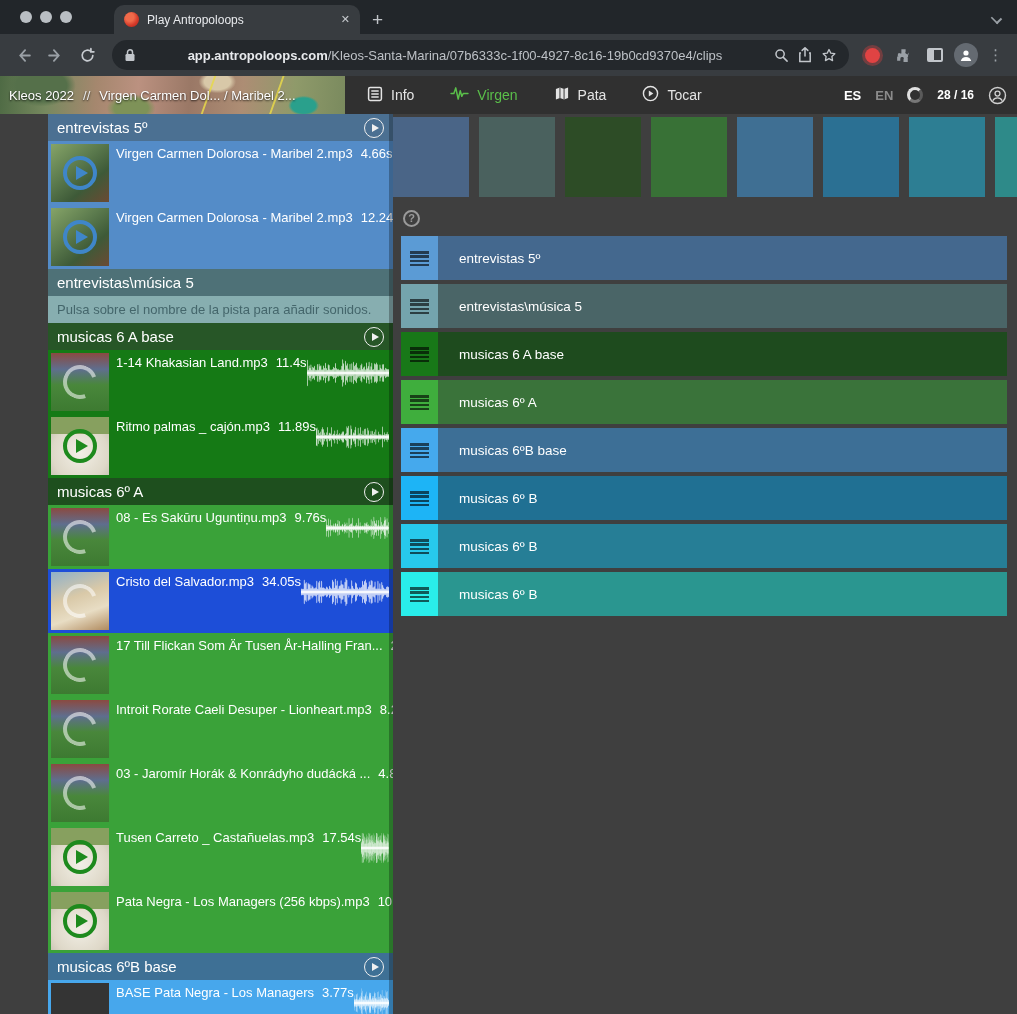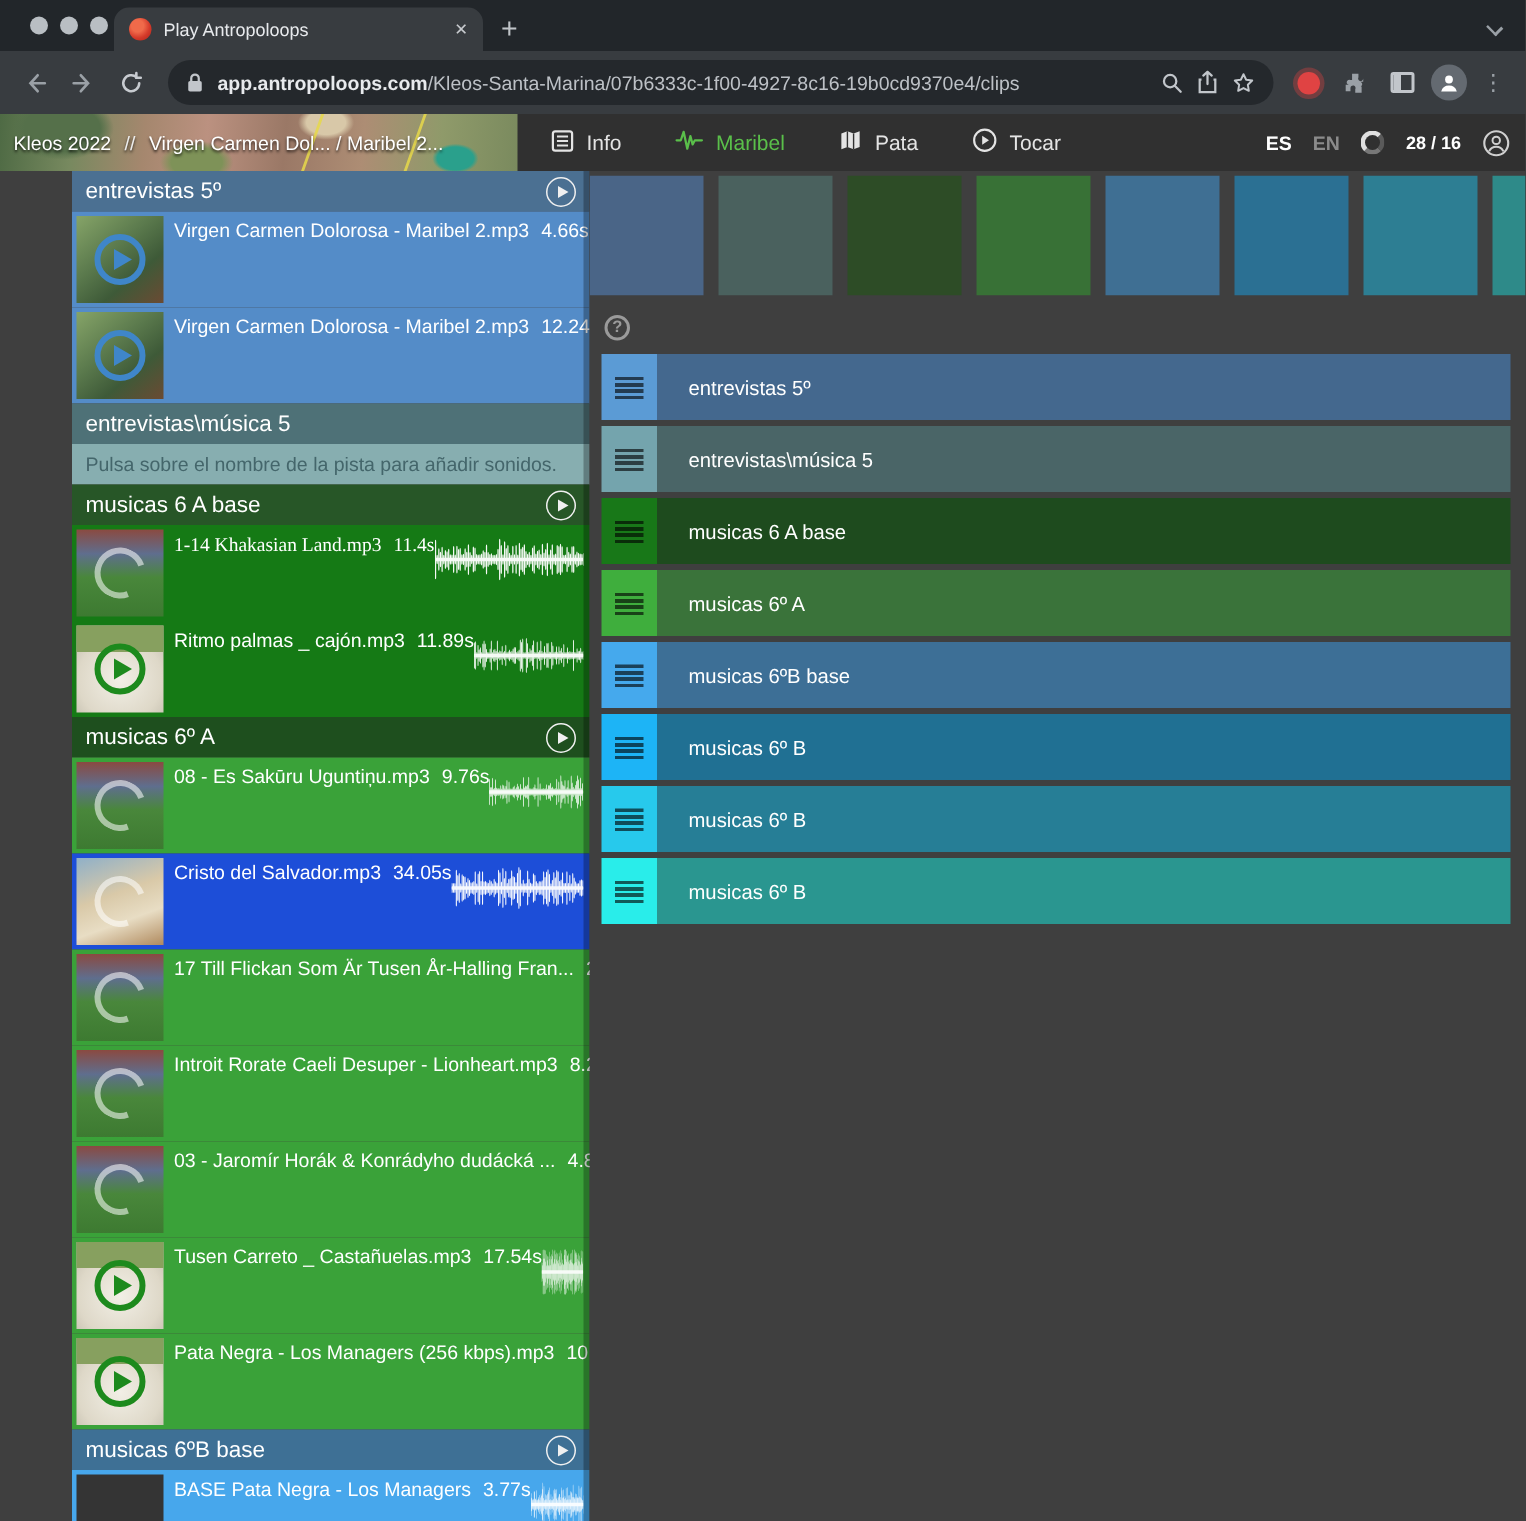--- a/index.html
+++ b/index.html
@@ -3,32 +3,32 @@
 <meta charset="utf-8">
 <style>
   * { margin:0; padding:0; box-sizing:border-box; }
   html,body { width:1017px; height:1014px; overflow:hidden; background:#3f3f3f;
               font-family:"Liberation Sans", sans-serif; }
 
   
   .tabstrip { height:34px; background:#22262a; position:relative; display:flex; align-items:flex-end; }
   .traffic { position:absolute; left:20px; top:11px; display:flex; gap:8px; }
   .traffic .dot { width:12px; height:12px; border-radius:50%; background:#b9bec3; }
-  .tab { margin-left:76px; width:246px; height:29px; background:#383c40; border-radius:10px 10px 0 0;
+  .tab { margin-left:114px; width:246px; height:29px; background:#383c40; border-radius:10px 10px 0 0;
          display:flex; align-items:center; padding:0 10px; gap:8px; color:#e8eaed; font-size:12px; }
   .favicon { width:15px; height:15px; border-radius:50%; flex:none;
              background:radial-gradient(circle at 38% 35%, #f06a4a 0 30%, #d43a2a 60%, #a8221a 100%); }
   .tab-title { flex:1; white-space:nowrap; overflow:hidden; }
   .tab-close { color:#c7cace; font-size:11px; cursor:default; }
   .newtab { color:#c0c4c8; font-size:19px; line-height:29px; margin-left:12px; }
   .tab-chevron { position:absolute; right:16px; top:14px; width:9px; height:9px; }
   .tab-chevron::before { content:""; position:absolute; left:0; top:0; width:7px; height:7px;
          border-right:2px solid #9aa0a6; border-bottom:2px solid #9aa0a6; transform:rotate(45deg) scale(1,.8); }
 
-  .toolbar { height:42px; background:#383c40; display:flex; align-items:center; padding:0 10px; gap:6px; }
+  .toolbar { height:42px; background:#383c40; display:flex; align-items:center; padding:0 10px; gap:6px;text-align:center; }
   .nav-ic { width:26px; height:26px; display:flex; align-items:center; justify-content:center;
             color:#9aa0a6; font-size:17px; }
   .nav-ic svg { display:block; }
   .omnibox { flex:1; height:30px; background:#24282c; border-radius:15px; display:flex; align-items:center;
              padding:0 12px; gap:9px; margin:0 6px; min-width:0; }
   .url { font-size:13px; white-space:nowrap; overflow:hidden; flex:1; }
   .url .host { color:#e8eaed; font-weight:700; }
   .url .path { color:#bdc1c6; }
   .pill-ic { color:#c2c6cb; flex:none; display:flex; align-items:center; }
   .rec { width:15px; height:15px; border-radius:50%; background:#e04343; box-shadow:0 0 0 3px rgba(224,67,67,.35); margin:0 4px; }
@@ -200,21 +200,21 @@
         <span><svg width="16" height="16" viewBox="0 0 16 16">
             <rect x="1.6" y="1.6" width="12.8" height="12.8" rx="1.6" fill="none" stroke="#e4e4e4" stroke-width="1.5"></rect>
             <path d="M4.3 5h7.4M4.3 8h7.4M4.3 11h7.4" stroke="#e4e4e4" stroke-width="1.3"></path>
           </svg></span>
         <span>Info</span>
       </div>
       <div class="item active">
         <span><svg width="19" height="15" viewBox="0 0 20 16">
             <path d="M1 8h3l2-6 2.6 12 2.2-9 1.6 6 1.6-3H19" fill="none" stroke="#5abf4a" stroke-width="1.6" stroke-linejoin="round" stroke-linecap="round"></path>
           </svg></span>
-        <span>Maribel</span>
+        <span>Virgen</span>
       </div>
       <div class="item">
         <span><svg width="16" height="15" viewBox="0 0 16 16">
             <path d="M1.5 3.2 5.8 1.6 10.2 3.2 14.5 1.6 V12.8 L10.2 14.4 5.8 12.8 1.5 14.4 Z" fill="#e4e4e4"></path>
             <path d="M5.8 1.6 V12.8 M10.2 3.2 V14.4" stroke="#303030" stroke-width="1"></path>
           </svg></span>
         <span>Pata</span>
       </div>
       <div class="item">
         <span><svg width="17" height="17" viewBox="0 0 18 18">
@@ -279,21 +279,21 @@
         <div class="sec-header" style="background: rgb(78, 113, 119);">
           <span class="sec-title">entrevistas\música 5</span>
         </div>
         <div class="empty-hint" style="background: rgb(135, 174, 176); color: rgb(68, 102, 107);">Pulsa sobre el nombre de la pista para añadir sonidos.</div>
       </div>
       <div class="section">
         <div class="sec-header" style="background: rgb(39, 86, 39);">
           <span class="sec-title">musicas 6 A base</span>
           <span class="play-btn"></span>
         </div>
-        <div class="clip" style="background: rgb(21, 122, 21); font-family: Liberation Serif, serif;">
+        <div class="clip" style="background: rgb(21, 122, 21);">
           <div class="thumb t-football">
             <span class="ov ov-spinner"></span>
           </div>
           <div class="clip-body">
             <div class="clip-top">
               <span class="clip-name">1-14 Khakasian Land.mp3</span>
               <span class="clip-dur">11.4s</span>
             </div>
             <div><svg class="wave" viewBox="0 0 272 30" preserveAspectRatio="none">
                 <path d="M0,15 H272 M1,3.0 V27.0 M4,13.0 V17.0 M7,8.6 V21.4 M10,11.0 V19.0 M13,7.6 V22.4 M16,12.9 V17.1 M19,9.8 V20.2 M22,10.7 V19.3 M25,8.9 V21.1 M28,12.6 V17.4 M31,12.8 V17.2 M34,7.2 V22.8 M37,12.8 V17.2 M40,6.9 V23.1 M43,9.2 V20.8 M46,8.5 V21.5 M49,12.7 V17.3 M52,12.3 V17.7 M55,8.6 V21.4 M58,10.9 V19.1 M61,5.9 V24.1 M64,11.2 V18.8 M67,13.0 V17.0 M70,7.5 V22.5 M73,8.2 V21.8 M76,12.5 V17.5 M79,12.8 V17.2 M82,12.7 V17.3 M85,12.1 V17.9 M88,10.0 V20.0 M91,10.9 V19.1 M94,6.2 V23.8 M97,11.1 V18.9 M100,12.4 V17.6 M103,12.0 V18.0 M106,13.0 V17.0 M109,12.9 V17.1 M112,12.4 V17.6 M115,9.0 V21.0 M118,2.3 V27.7 M121,6.5 V23.5 M124,12.7 V17.3 M127,4.0 V26.0 M130,8.5 V21.5 M133,6.5 V23.5 M136,11.7 V18.3 M139,13.0 V17.0 M142,6.9 V23.1 M145,12.6 V17.4 M148,6.5 V23.5 M151,12.8 V17.2 M154,4.9 V25.1 M157,8.8 V21.2 M160,7.6 V22.4 M163,5.9 V24.1 M166,10.4 V19.6 M169,12.3 V17.7 M172,10.9 V19.1 M175,12.9 V17.1 M178,8.1 V21.9 M181,6.6 V23.4 M184,12.1 V17.9 M187,10.3 V19.7 M190,9.4 V20.6 M193,12.4 V17.6 M196,5.7 V24.3 M199,11.5 V18.5 M202,9.1 V20.9 M205,5.0 V25.0 M208,12.7 V17.3 M211,9.4 V20.6 M214,5.9 V24.1 M217,12.6 V17.4 M220,12.2 V17.8 M223,6.4 V23.6 M226,7.2 V22.8 M229,5.7 V24.3 M232,7.3 V22.7 M235,13.0 V17.0 M238,12.8 V17.2 M241,7.6 V22.4 M244,11.0 V19.0 M247,12.2 V17.8 M250,7.3 V22.7 M253,7.1 V22.9 M256,12.6 V17.4 M259,10.8 V19.2 M262,11.7 V18.3 M265,12.2 V17.8 M268,12.3 V17.7 M271,11.8 V18.2 " stroke="#ffffff" stroke-width="2.3" stroke-linecap="round" fill="none" opacity="0.96"></path>

